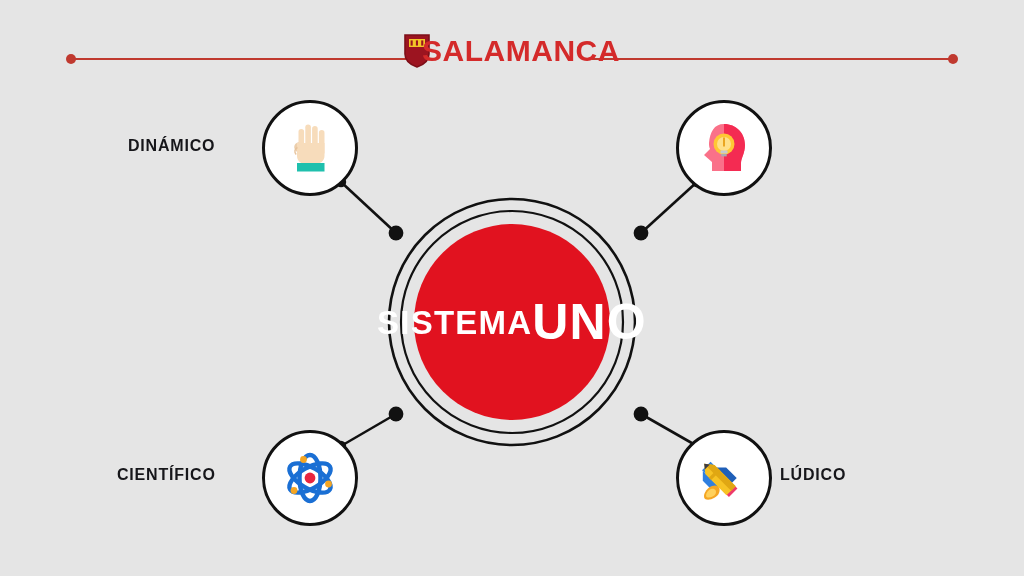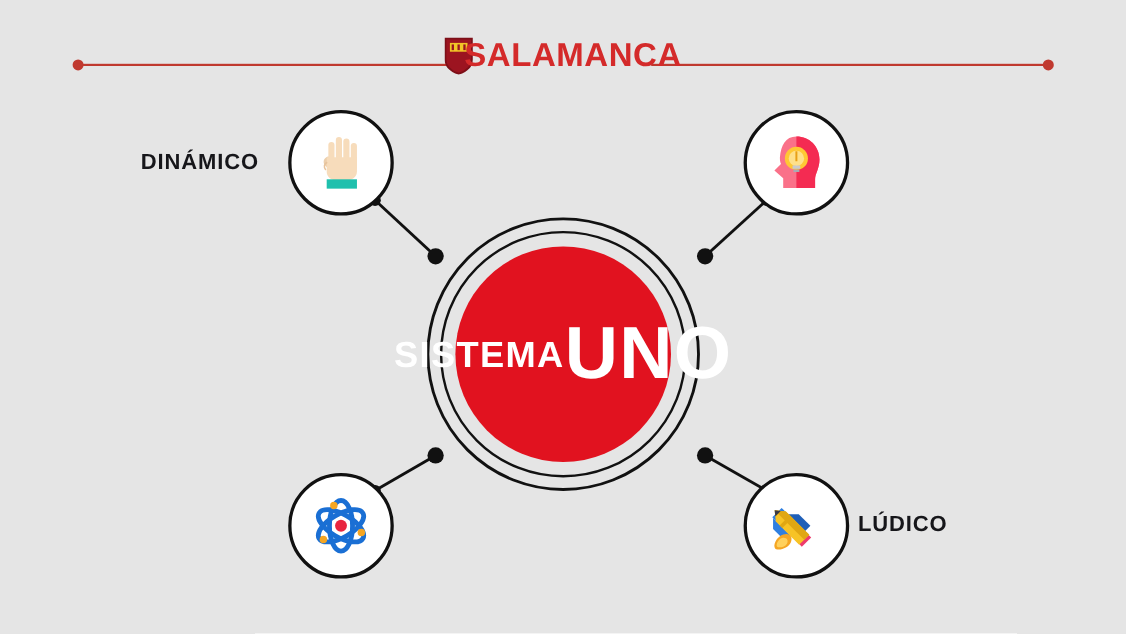--- a/index.html
+++ b/index.html
@@ -97,21 +97,21 @@
   }
   .center-line1 {
     color: #ffffff;
     font-size: 33px;
     font-weight: bold;
     letter-spacing: 1.2px;
     line-height: 1;
   }
   .center-line2 {
     color: #ffffff;
-    font-size: 67px;
+    font-size: 50px;
     font-weight: bold;
     letter-spacing: 1.2px;
     line-height: 1.05;
   }
 
   .node-circle {
     position: absolute;
     width: 96px;
     height: 96px;
     border-radius: 50%;
@@ -123,21 +123,21 @@
     align-items: center;
     justify-content: center;
   }
   .node-circle.dinamico  { left: 262px; top: 100px; }
   .node-circle.vivencial { left: 676px; top: 100px; }
   .node-circle.cientifico{ left: 262px; top: 430px; }
   .node-circle.ludico    { left: 676px; top: 430px; }
 
   .node-label {
     position: absolute;
-    font-size: 20px;
+    font-size: 16px;
     font-weight: bold;
     letter-spacing: 0.8px;
     color: #16161a;
     white-space: nowrap;
     z-index: 4;
   }
   .node-label.dinamico   { left: 128px; top: 137px; }
   .node-label.vivencial  { left: 780px; top: 137px; }
   .node-label.cientifico { left: 117px; top: 466px; }
   .node-label.ludico     { left: 780px; top: 466px; }
@@ -240,20 +240,21 @@
             <ellipse cx="27" cy="27" rx="10.5" ry="23" transform="rotate(60 27 27)"></ellipse>
             <ellipse cx="27" cy="27" rx="10.5" ry="23" transform="rotate(120 27 27)"></ellipse>
           </g>
           <circle cx="27" cy="27" r="5.4" fill="#e8253f"></circle>
           <circle cx="20.5" cy="8.5" r="3.4" fill="#f5a623"></circle>
           <circle cx="45.5" cy="33" r="3.4" fill="#f5a623"></circle>
           <circle cx="11" cy="39.5" r="3.4" fill="#f5a623"></circle>
         </svg>
       </span>
     </div>
+    <div class="node-label cientifico">CIENTÍFICO</div>
 
     <div class="node-circle ludico">
       <span>
         <svg class="icon" width="56" height="56" viewBox="0 0 56 56">
           <g transform="rotate(-45 28 28)">
             <path d="M18 7 L30 7 L30 14 L18 14 Z" fill="#2f7fe0"></path>
             <path d="M11 15 L18 8 L18 30 L11 30 Z" fill="#2f7fe0"></path>
             <path d="M30 15 L37 22 L37 37 L30 37 Z" fill="#1f5fb8"></path>
             <path d="M18 37 L30 37 L30 45 L18 45 Z" fill="#ee3b6b"></path>
             <path d="M24 4 L30.5 12 L30.5 42 L17.5 42 L17.5 12 Z" fill="#f7c325"></path>

